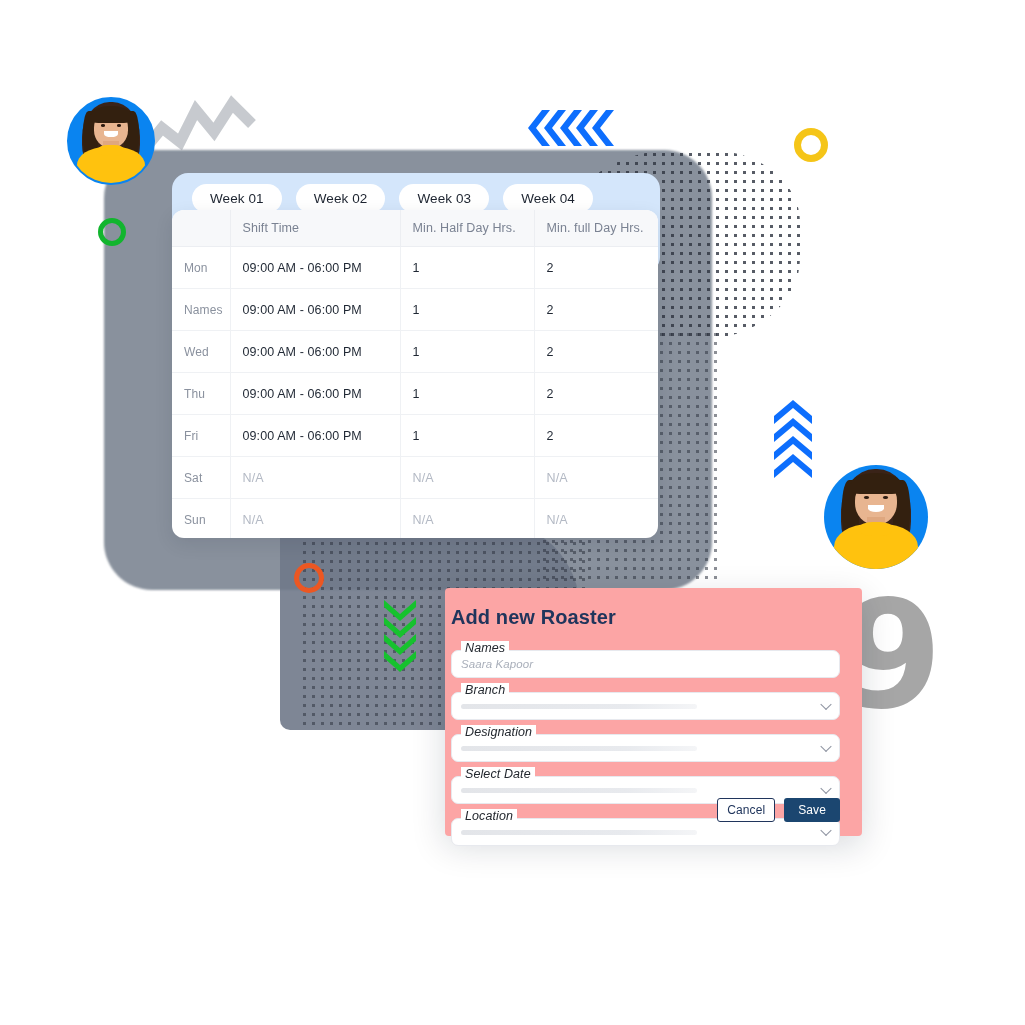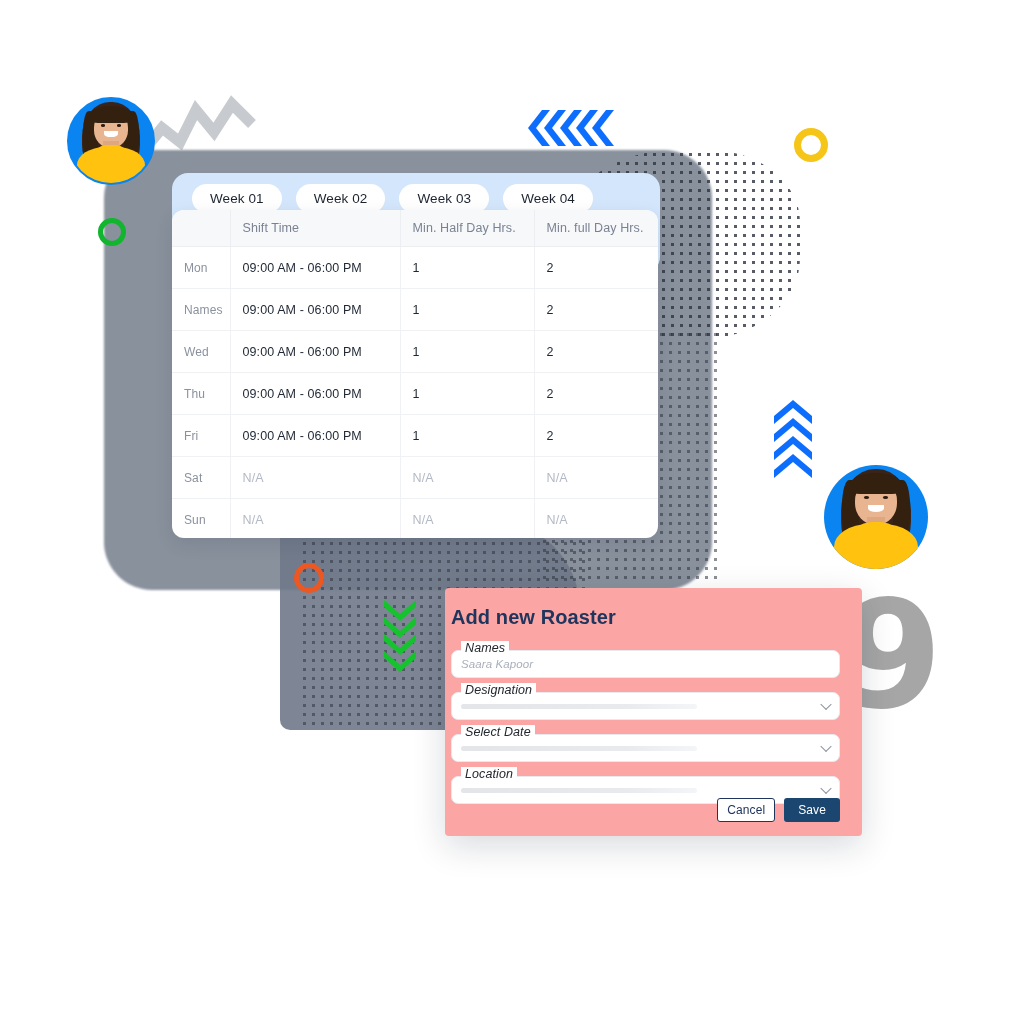--- a/index.html
+++ b/index.html
@@ -381,20 +381,27 @@
     <div class="form-grid">
 
       <div class="field">
         <span class="field-label">Names</span>
         <div class="field-box">
           <span class="field-value">Saara Kapoor</span>
         </div>
       </div>
 
 
+      <div class="field">
+        <span class="field-label">Branch</span>
+        <div class="field-box">
+          <span class="blur-bar"></span>
+          <span class="caret"></span>
+        </div>
+      </div>
 
 
       <div class="field">
         <span class="field-label">Designation</span>
         <div class="field-box">
           <span class="blur-bar"></span>
           <span class="caret"></span>
         </div>
       </div>
 

